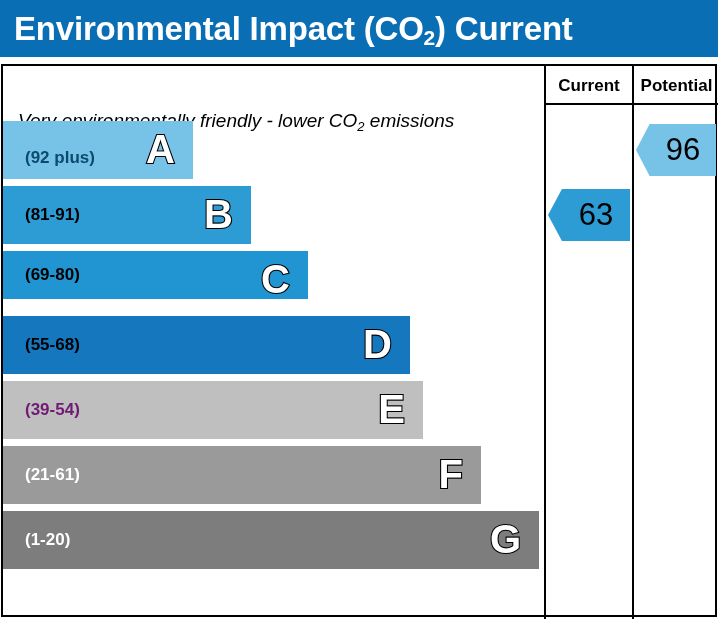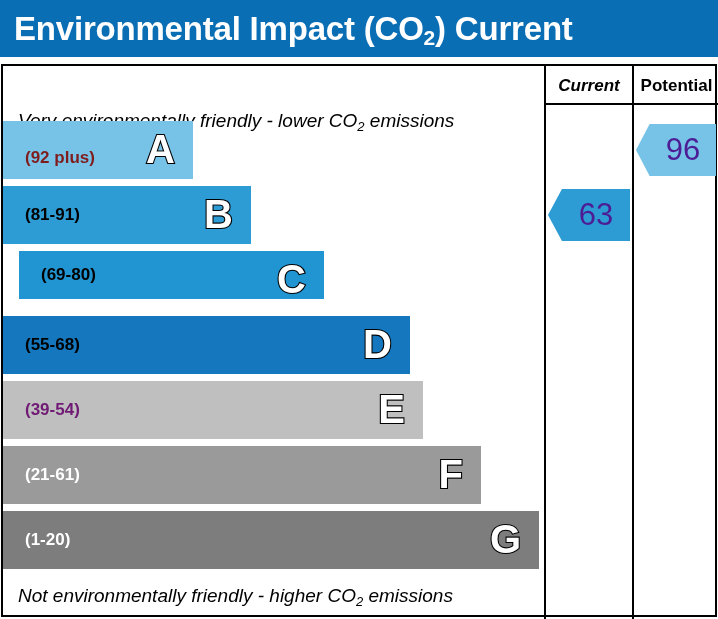--- a/index.html
+++ b/index.html
@@ -88,21 +88,21 @@
     position: absolute;
     top: 2px;
     height: 35px;
     line-height: 35px;
     text-align: center;
     font-size: 17px;
     font-weight: bold;
     color: #000000;
     font-family: "Liberation Sans", sans-serif;
   }
-  .col-head.current   { left: 543px; width: 86px; font-style: italic; }
+  .col-head.current   { left: 543px; width: 86px; }
   .col-head.potential { left: 631px; width: 85px; }
 
   
   .caption {
     position: absolute;
     left: 15px;
     font-style: italic;
     font-size: 19px;
     color: #000000;
     white-space: nowrap;
@@ -151,21 +151,21 @@
     paint-order: stroke fill;
   }
 
   
   .arrow {
     position: absolute;
     height: 52px;
     display: flex;
     align-items: center;
     justify-content: center;
-    color: #4c1d95;
+    color: #000000;
     font-size: 31px;
     font-family: "Liberation Sans", sans-serif;
     clip-path: polygon(17% 0%, 100% 0%, 100% 100%, 17% 100%, 0% 50%);
     box-sizing: border-box;
     padding-left: 14px;
   }
 </style>
 </head>
 <body>
 
@@ -179,32 +179,31 @@
 
     <div class="col-sep current"></div>
     <div class="col-sep potential"></div>
     <div class="hdr-sep"></div>
 
     <div class="col-head current">Current</div>
     <div class="col-head potential">Potential</div>
 
     <div class="caption top"><span>Very environmentally friendly - lower CO</span><sub>2</sub><span> emissions</span></div>
 
-    <div class="caption bottom"><span>Not environmentally friendly - higher CO</span><sub>2</sub><span> emissions</span></div>
 
     <div class="bands" id="bands-container">
         <div class="band" style="top: 55px; width: 190px; height: 58px; background: rgb(119, 195, 232);">
-          <span class="band-range" style="color: #7f1d1d; margin-top: 16px;">(92 plus)</span>
+          <span class="band-range" style="color: #0c4a6e; margin-top: 16px;">(92 plus)</span>
           <span class="band-letter" style="right: 18px; top: 8px;">A</span>
         </div>
         <div class="band" style="top: 120px; width: 248px; height: 58px; background: rgb(45, 156, 212);">
           <span class="band-range" style="color: rgb(0, 0, 0);">(81-91)</span>
           <span class="band-letter" style="right: 18px; top: 8px;">B</span>
         </div>
-        <div class="band" style="top: 185px; width: 305px; height: 48px; background: rgb(33, 148, 210); margin-left: 16px;">
+        <div class="band" style="top: 185px; width: 305px; height: 48px; background: rgb(33, 148, 210);">
           <span class="band-range" style="color: rgb(0, 0, 0);">(69-80)</span>
           <span class="band-letter" style="right: 18px; top: 8px;">C</span>
         </div>
         <div class="band" style="top: 250px; width: 407px; height: 58px; background: rgb(21, 120, 190);">
           <span class="band-range" style="color: rgb(0, 0, 0);">(55-68)</span>
           <span class="band-letter" style="right: 18px; top: 8px;">D</span>
         </div>
         <div class="band" style="top: 315px; width: 420px; height: 58px; background: rgb(191, 191, 191);">
           <span class="band-range" style="color: #701a75;">(39-54)</span>
           <span class="band-letter" style="right: 18px; top: 8px;">E</span>

